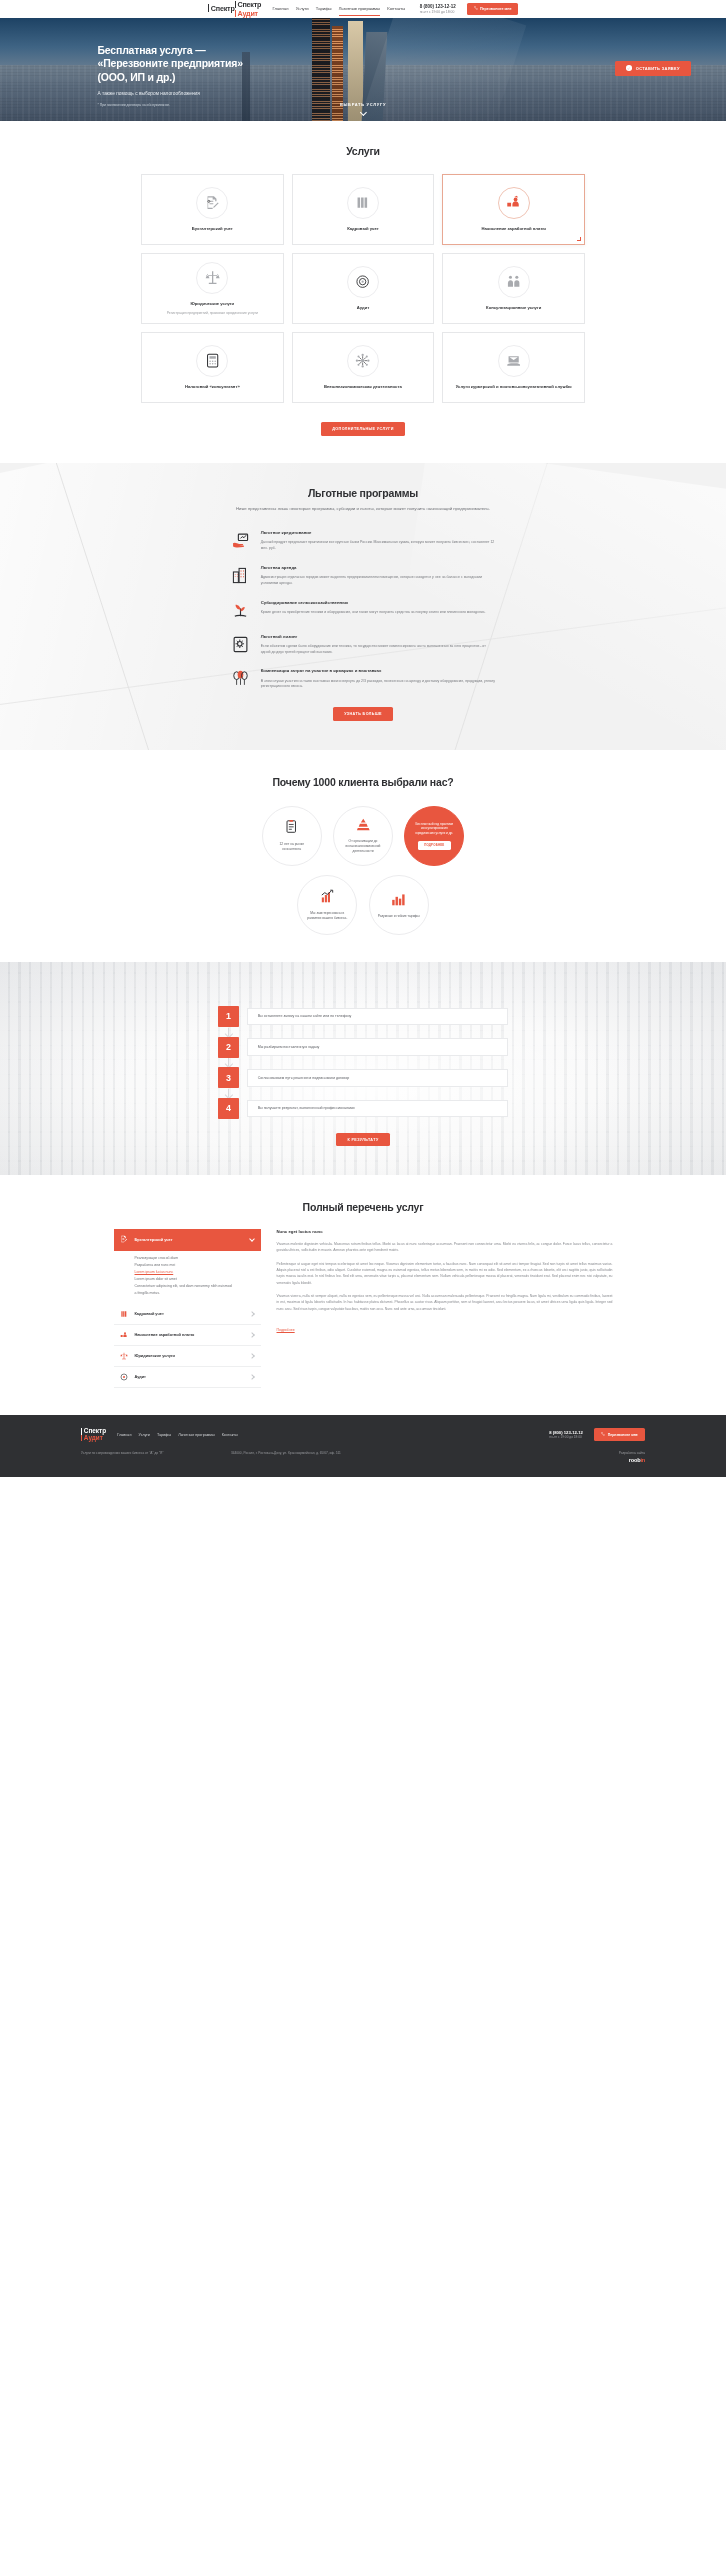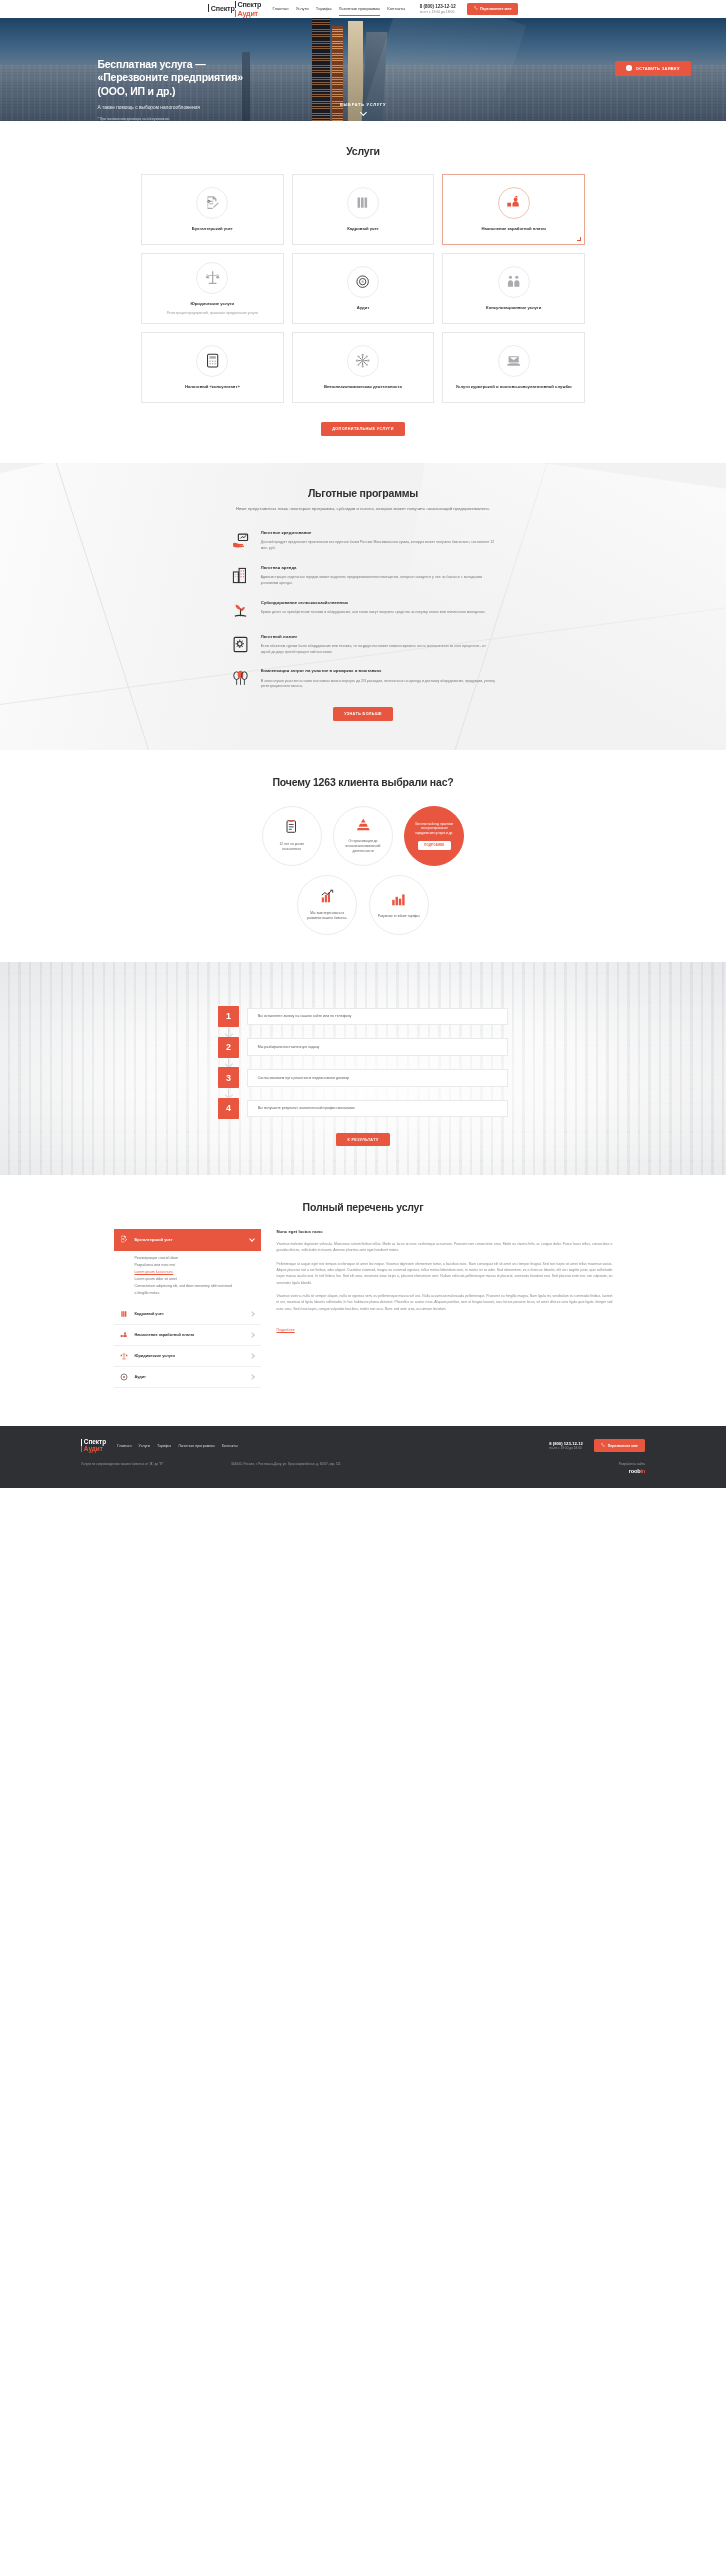--- a/index.html
+++ b/index.html
@@ -78,21 +78,21 @@
   .t2 { left: 332px; width: 11.3px; height: 95px; background: linear-gradient(180deg,#c06a3a,#7d4526); }
   .t2::after { content:""; position:absolute; inset:0; background: repeating-linear-gradient(0deg, rgba(255,190,130,.5) 0 0.8px, rgba(80,40,20,.6) 0.8px 2.4px); }
   .t3 { left: 348px; width: 14.5px; height: 100px; background: linear-gradient(180deg,#d9c9a8,#9c8f72); }
   .t4 { left: 364px; width: 21px; height: 89px; background: linear-gradient(200deg,#5d6f80,#35485c); transform: skewX(-3deg); }
   .t5 { left: 242px; width: 8px; height: 69px; background: linear-gradient(180deg,#3b4a5c,#263445); opacity:.75; }
   .hero-diag {
     position: absolute; left: 378px; top: -16px; width: 129px; height: 145px;
     background: linear-gradient(135deg, rgba(255,255,255,.10), rgba(255,255,255,0));
     transform: rotate(18deg);
   }
-  .hero-inner { position: relative; z-index: 5; width: 531px; margin: 18px auto; padding-top: 22px; }
+  .hero-inner { position: relative; z-index: 5; width: 531px; margin: 4px auto; padding-top: 22px; }
   .hero-title {
     color: #fff; font-size: 10.5px; font-weight: 700; line-height: 1.30; letter-spacing: -0.2px;
   }
   .hero-sub { color: #e7ecf1; font-size: 4.8px; margin-top: 6.4px; }
   .hero-note { color: #c9d2da; font-size: 3.4px; margin-top: 7.2px; }
   .hero-cta {
     position: absolute; right: 35px; top: 43px;
     background: #e8563f; color: #fff; border: none; border-radius: 1.6px;
     font-size: 4px; font-weight: 700; letter-spacing: 0.3px;
     padding: 4.8px 11.3px; display: flex; align-items: center; gap: 4px; cursor: pointer;
@@ -204,21 +204,21 @@
   .step-box {
     flex: 1; background: #fff; border: 0.8px solid #e9eaec; padding: 5.6px 9.7px;
     font-size: 3.6px; color: #5c5e63; min-height: 17.7px; display: flex; align-items: center;
   }
   .step-conn { position: absolute; left: 9.7px; bottom: -8.9px; width: 1.6px; height: 8px; background: #d8d9dc; }
   .step-conn::after { content:""; position:absolute; left:-1.6px; bottom:-0.8px; width:4.8px; height:4.8px;
     border-right: 1.2px solid #d8d9dc; border-bottom: 1.2px solid #d8d9dc; transform: rotate(45deg); }
   .steps-btn { text-align: center; margin-top: 6.4px; position: relative; z-index: 3; }
 
   
-  .full { background: #fff; padding: 26px 0 38px; }
+  .full { background: #fff; padding: 26px 0 27px; }
   .full-wrap { width: 499px; margin: 16px auto 0; display: flex; gap: 16px; }
   .acc { width: 147px; }
   .acc-row {
     display: flex; align-items: center; gap: 5.6px; padding: 5.6px 6.4px;
     border-bottom: 0.8px solid #eeeff0; font-size: 3.9px; font-weight: 700; color: #2f3033; cursor: pointer;
   }
   .acc-row.open { background: #e8563f; color: #fff; border-bottom-color: #e8563f; }
   .acc-row .ai { width: 8.9px; height: 8.9px; display:flex; align-items:center; justify-content:center; }
   .acc-row .ai svg { width: 8px; height: 8px; fill: #e8563f; }
   .acc-row.open .ai svg { fill: #fff; }
@@ -541,21 +541,21 @@
         </div>
       </div>
     </div>
 
     <div class="prog-btn-wrap">
       <button class="btn-orange">УЗНАТЬ БОЛЬШЕ</button>
     </div>
   </section>
 
   <section class="why">
-    <h2 class="sec-title">Почему 1263 клиента выбрали нас?</h2>
+    <h2 class="sec-title">Почему 1000 клиента выбрали нас?</h2>
 
     <div class="circles">
       <div class="circle">
         <span class="ic">
           <svg viewBox="0 0 24 24">
               <rect x="5" y="3" width="14" height="19" rx="1.5" fill="none" stroke="currentColor" stroke-width="1.6"></rect>
               <rect x="9" y="1.5" width="6" height="3" rx="1"></rect>
               <path d="M8 9h8M8 13h8M8 17h5" stroke="currentColor" stroke-width="1.4"></path>
             </svg>
         </span>

